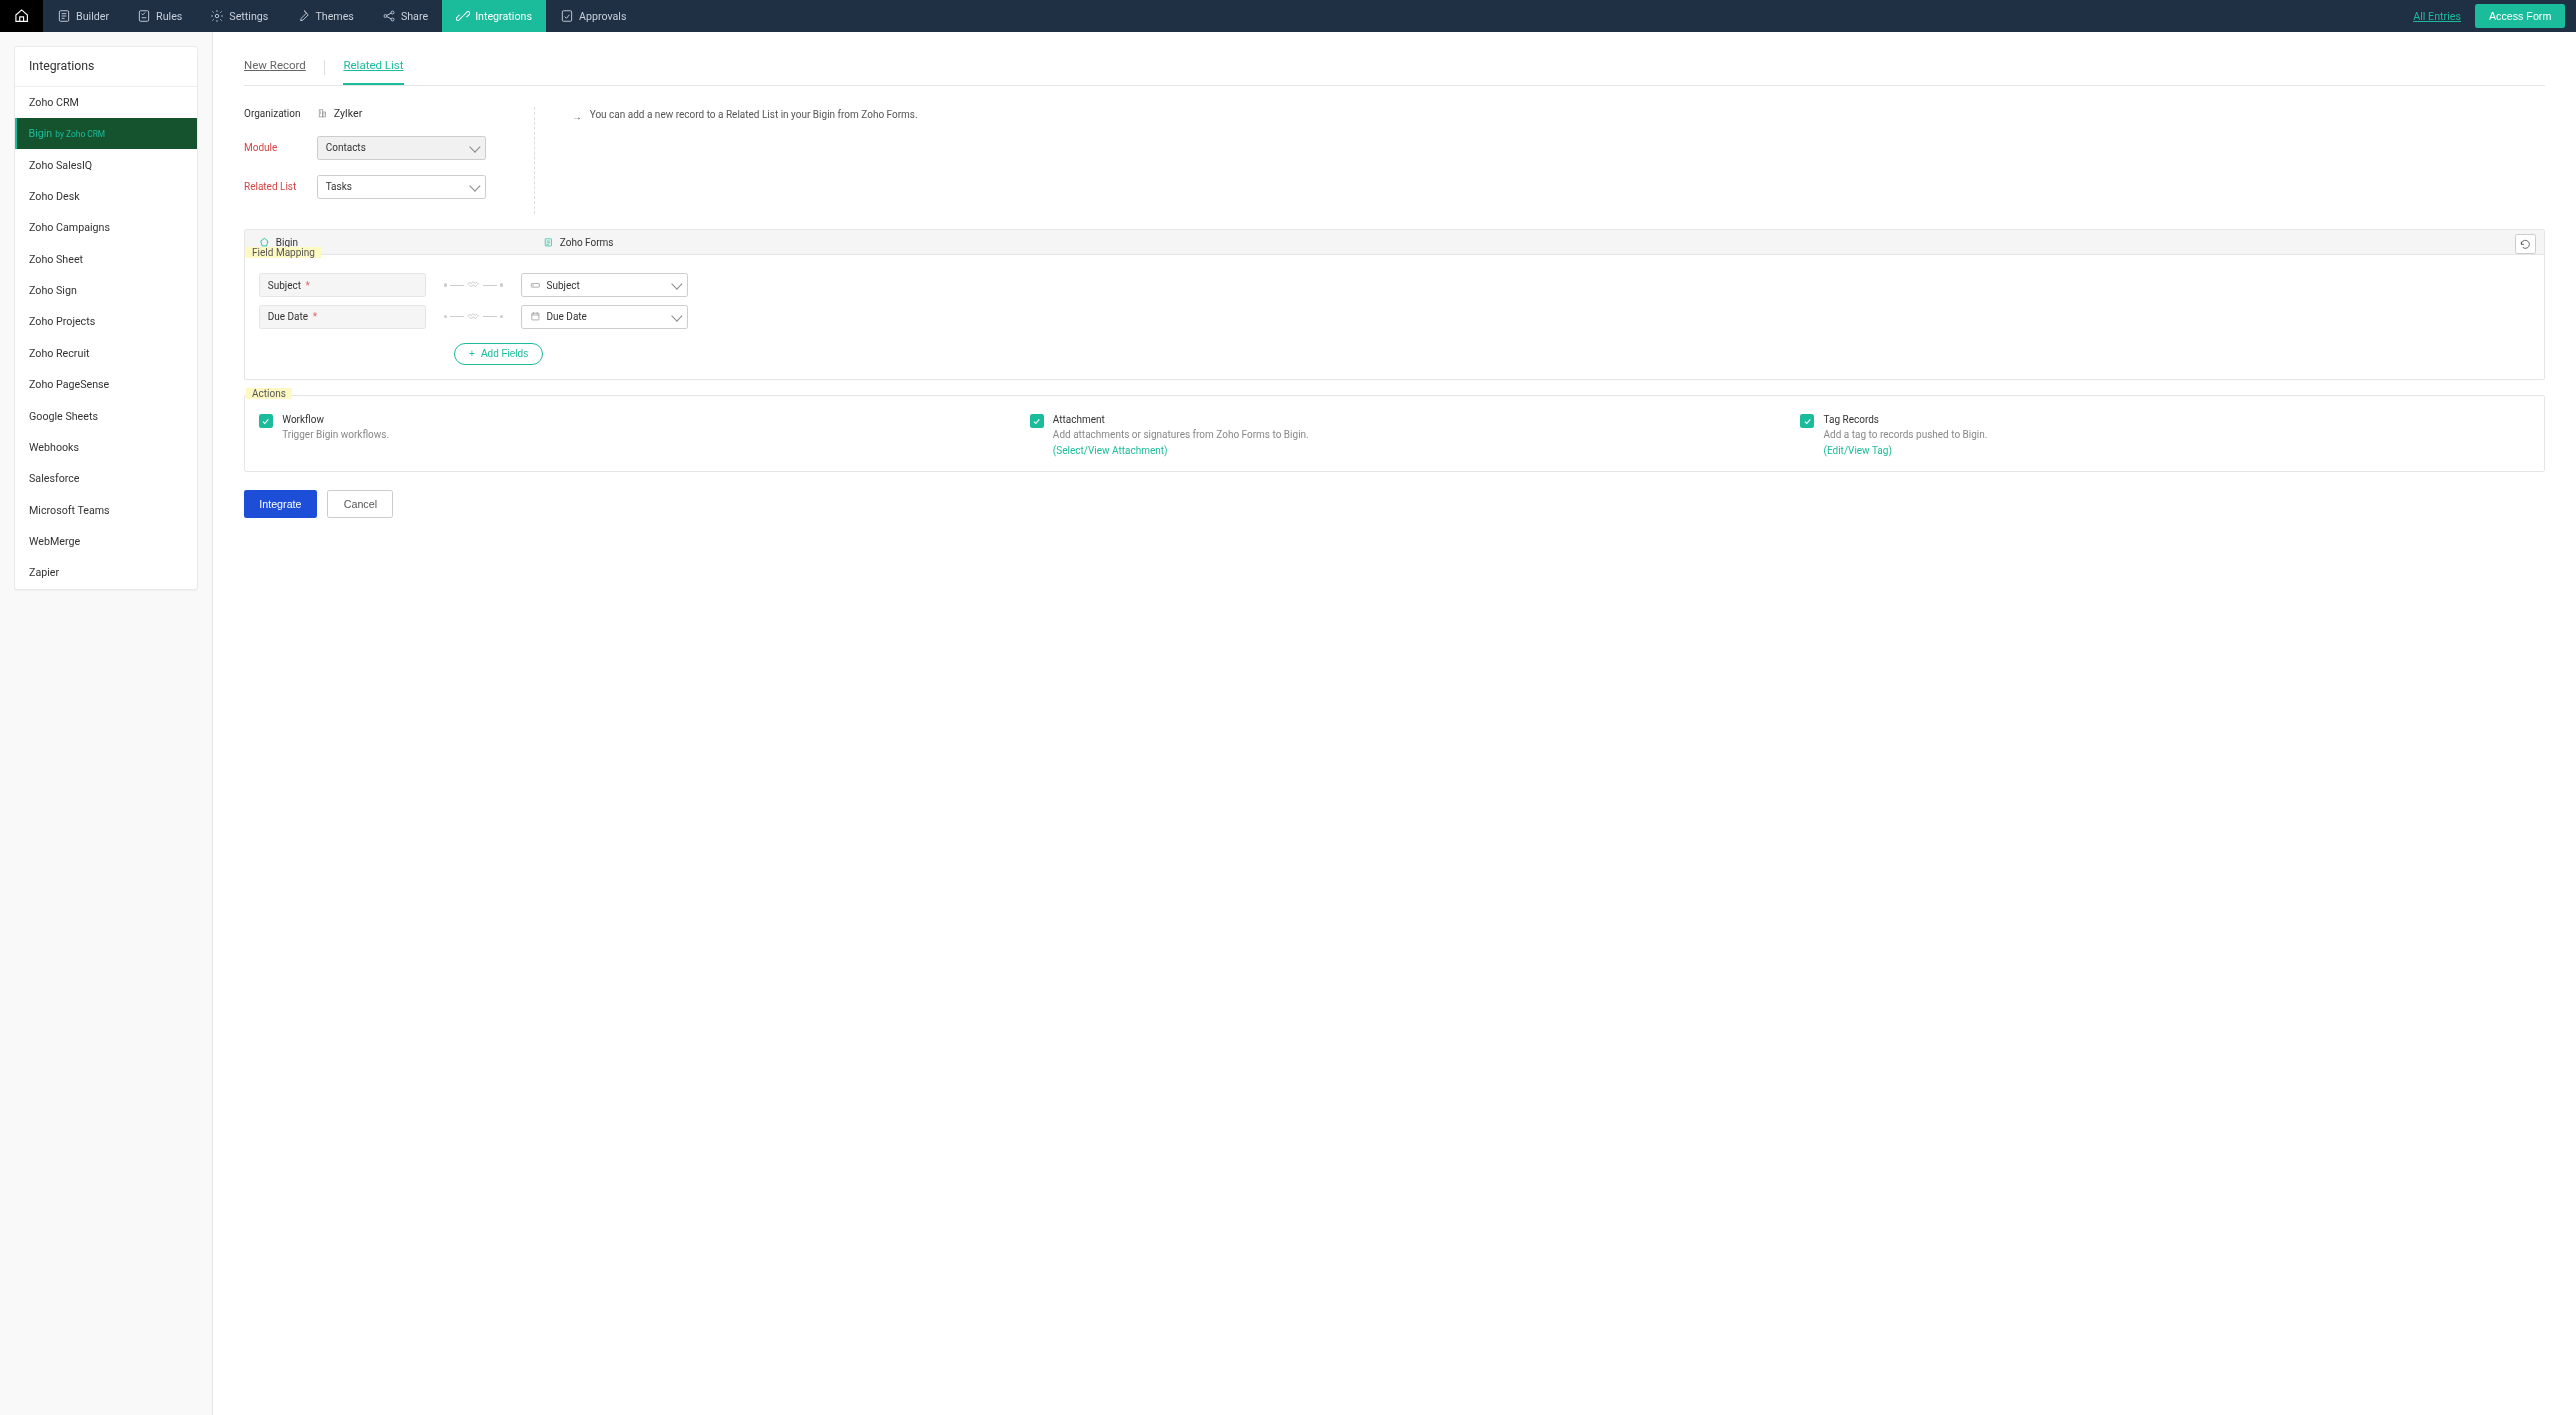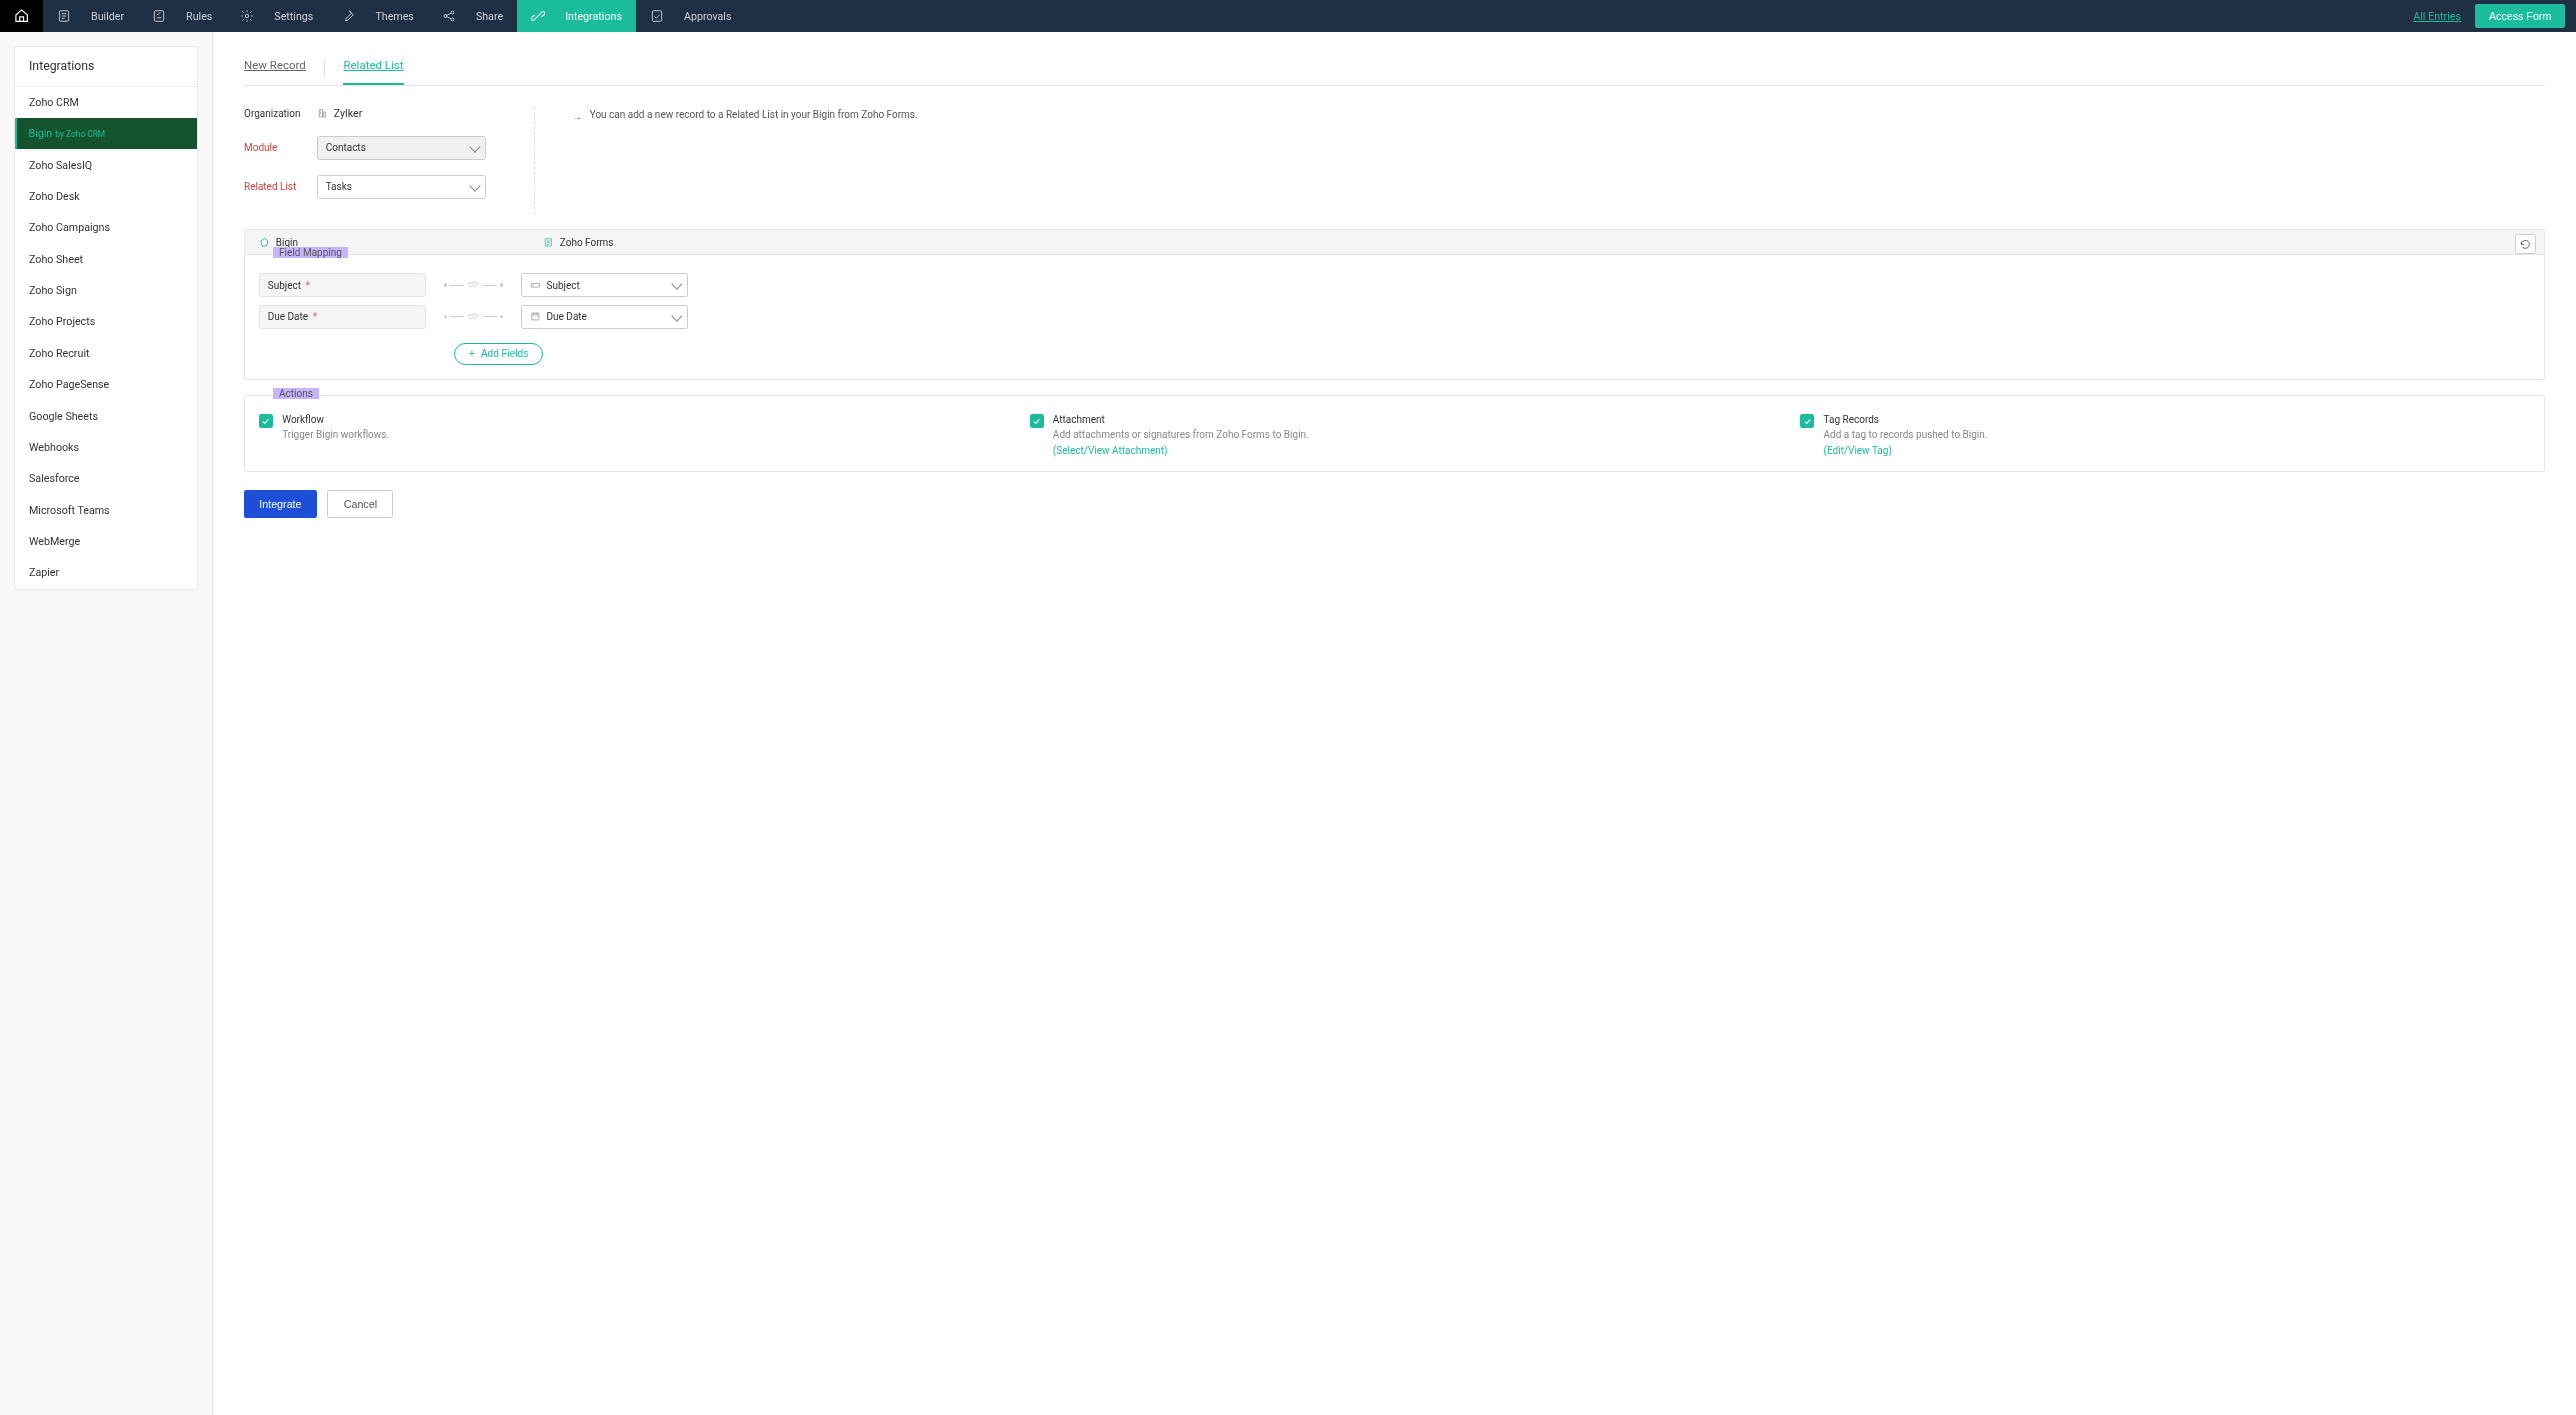--- a/index.html
+++ b/index.html
@@ -2,21 +2,21 @@
 <html style="font-size:12.3px"><head>
   <meta charset="utf-8">
   <style>
     * { box-sizing: border-box; margin: 0; padding: 0; }
     body { font-family: -apple-system, BlinkMacSystemFont, "Segoe UI", Roboto, sans-serif; font-size: 10.7px; color: #333; background: #fff; }
 
     
     .topnav { display: flex; align-items: center; background: #1f2f44; height: 32px; }
     .home-btn { width: 43px; height: 32px; background: #000; display: flex; align-items: center; justify-content: center; cursor: pointer; }
     .home-btn svg { width: 15.3px; height: 15.3px; stroke: #fff; fill: none; }
-    .nav-item { display: flex; align-items: center; gap: 20px; padding: 0 14px; height: 32px; color: #c8d0db; cursor: pointer; font-size: 10.7px; }
+    .nav-item { display: flex; align-items: center; gap: 5px; padding: 0 14px; height: 32px; color: #c8d0db; cursor: pointer; font-size: 10.7px; }
     .nav-item svg { width: 14px; height: 14px; stroke: #c8d0db; fill: none; }
     .nav-item.active { background: #1bbc9b; color: #fff; }
     .nav-item.active svg { stroke: #fff; }
     .nav-spacer { flex: 1; }
     .all-entries { color: #1bbc9b; text-decoration: underline; padding: 0 14px; cursor: pointer; font-size: 10.7px; }
     .access-form { background: #1bbc9b; color: #fff; border: none; padding: 6.1px 14px; border-radius: 2.3px; margin-right: 10.7px; cursor: pointer; font-size: 10.7px; }
 
     
     .main { display: flex; height: calc(100vh - 32px); }
 
@@ -52,21 +52,21 @@
     .note-label { color: #e59b35; font-size: 10px; margin-bottom: 6.1px; }
     .note-item { display: flex; gap: 7.7px; font-size: 10px; color: #555; line-height: 1.6; }
     .note-arrow { flex: 0 0 auto; margin-top: 1.5px; }
 
     
     .section-header { background: #f5f5f5; border: 0.8px solid #e5e5e5; border-radius: 2.3px 2.3px 0 0; display: flex; align-items: center; padding: 6.1px 14px; gap: 245px; position: relative; }
     .section-header .col { display: flex; align-items: center; gap: 6.1px; font-size: 10px; color: #333; }
     .refresh-btn { position: absolute; right: 7.7px; top: 3.8px; width: 21.5px; height: 20px; border: 0.8px solid #ccc; border-radius: 2.3px; background: #fff; display: flex; align-items: center; justify-content: center; cursor: pointer; }
 
     .fieldset { border: 0.8px solid #e5e5e5; border-top: none; padding: 18.4px 14px 14px; border-radius: 0 0 2.3px 2.3px; position: relative; }
-    .legend { position: absolute; top: -7.7px; left: 28px; background: #c4b5fd; padding: 0 6.1px; font-size: 10px; color: #555; }
+    .legend { position: absolute; top: -7.7px; left: 1px; background: #fef9c3; padding: 0 6.1px; font-size: 10px; color: #555; }
     .map-row { display: flex; align-items: center; gap: 17px; margin-bottom: 7.7px; }
     .map-field { width: 167px; height: 24px; background: #f5f5f5; border: 0.8px solid #e5e5e5; border-radius: 2.3px; display: flex; align-items: center; padding: 0 7.7px; font-size: 10px; }
     .map-field .star { color: #e06767; margin-left: 4.6px; }
     .connector { width: 61px; display: flex; align-items: center; justify-content: center; gap: 3.1px; color: #bbb; }
     .connector .dot { width: 3.1px; height: 3.1px; border-radius: 50%; background: #ccc; }
     .connector .line { width: 14px; height: 0.8px; background: #ccc; }
     .map-select { width: 167px; height: 24px; border: 0.8px solid #ccc; border-radius: 2.3px; display: flex; align-items: center; padding: 0 7.7px; justify-content: space-between; font-size: 10px; cursor: pointer; background: #fff; }
     .map-select .with-icon { display: flex; align-items: center; gap: 6.1px; }
 
     .add-fields { display: inline-flex; align-items: center; gap: 6.1px; border: 0.8px solid #1bbc9b; color: #1bbc9b; background: #fff; padding: 4.6px 14px; border-radius: 12.3px; cursor: pointer; font-size: 10px; margin-top: 6.1px; margin-left: 195px; }

